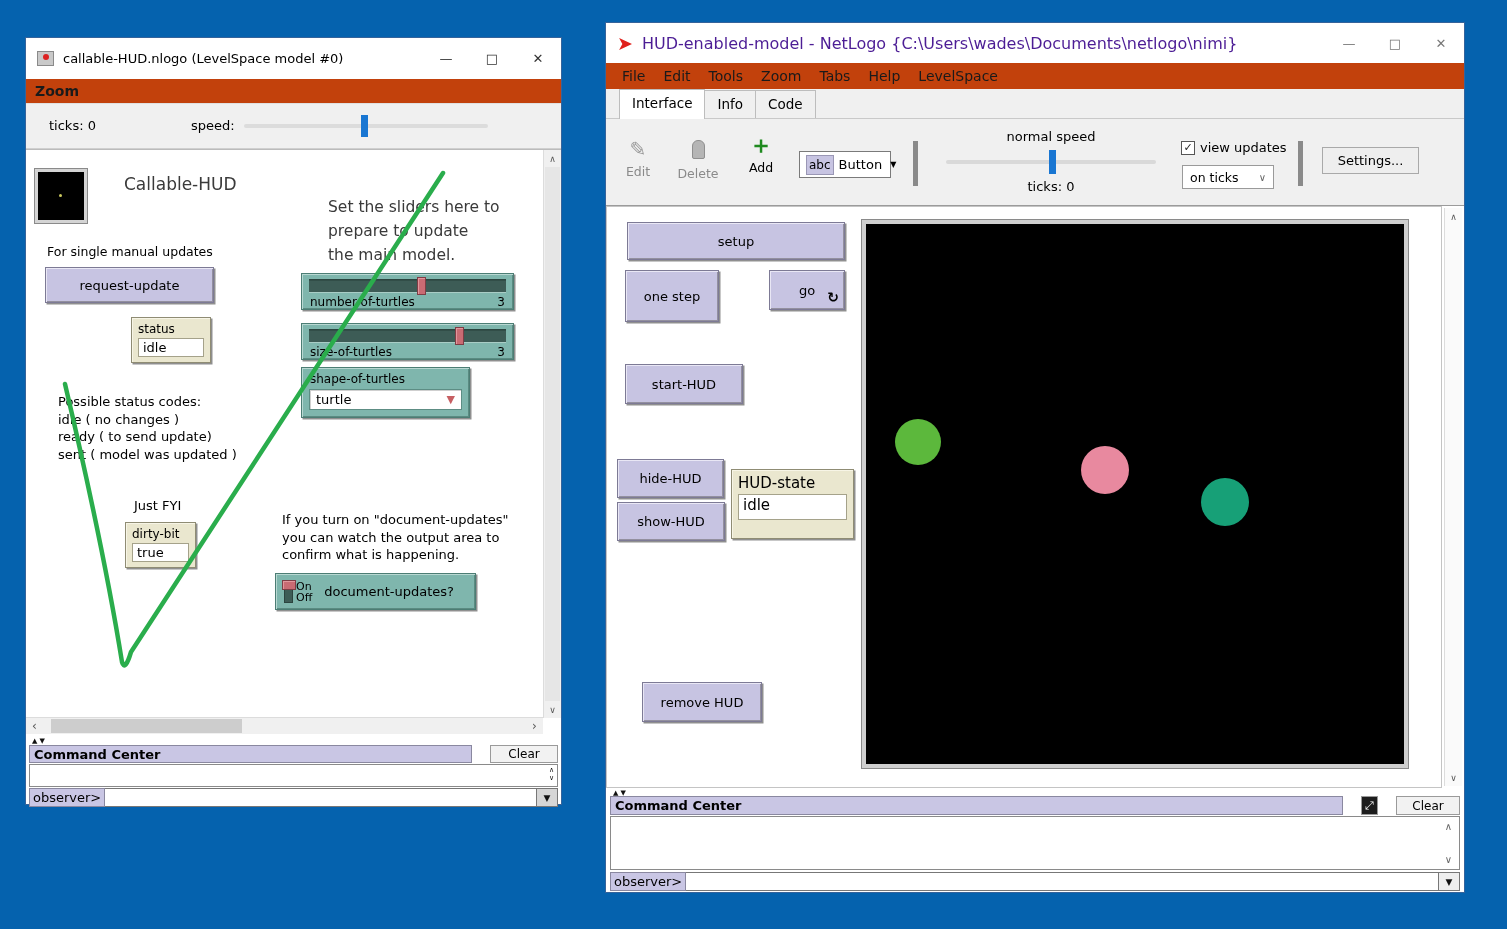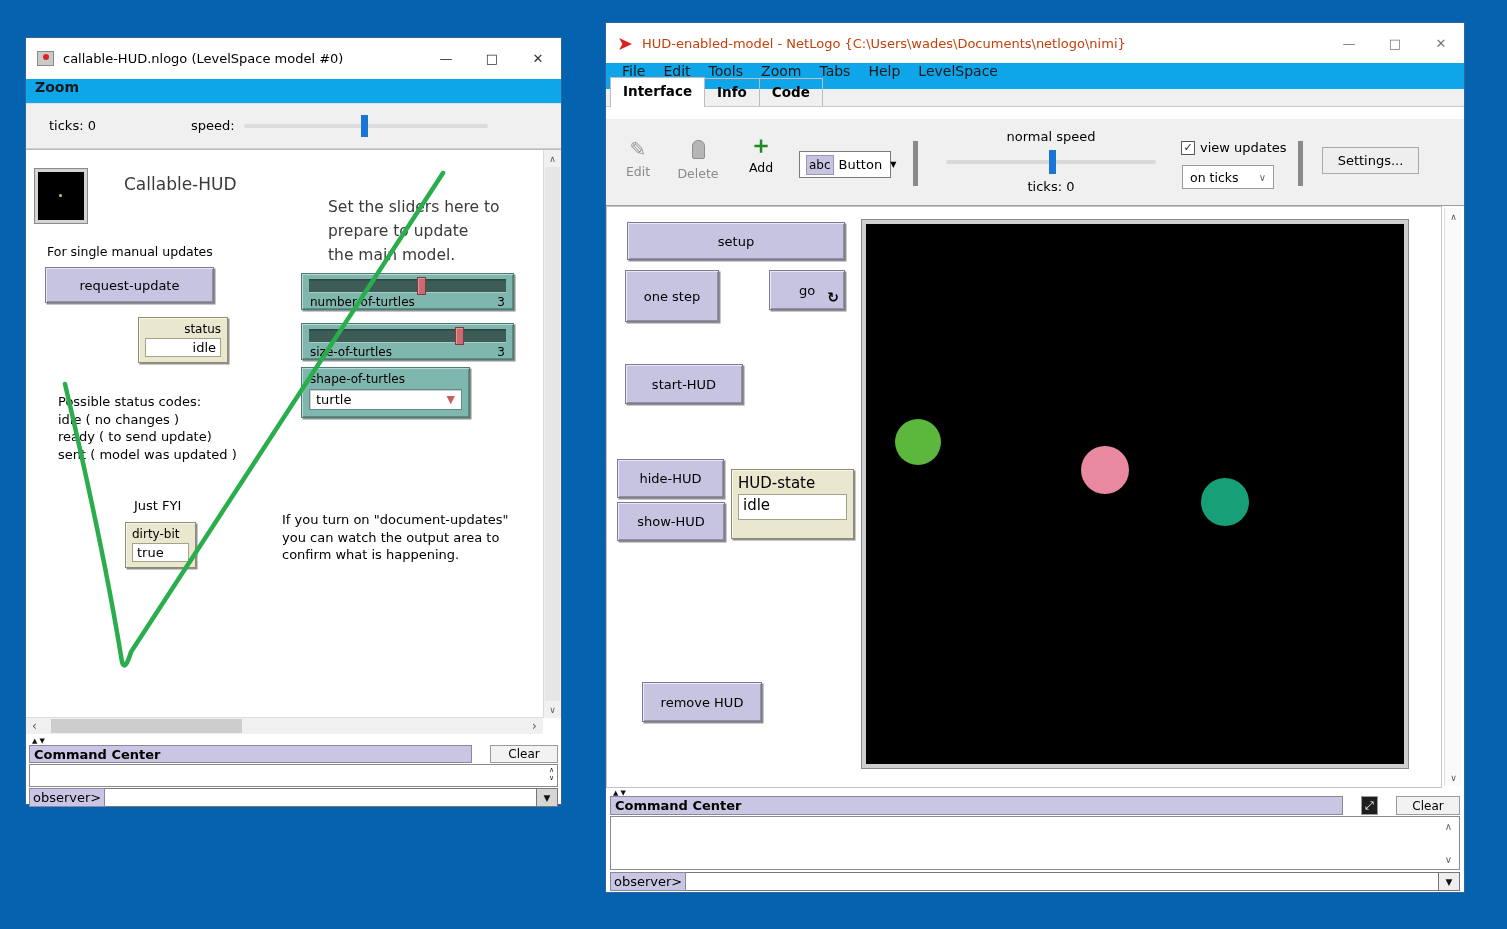--- a/index.html
+++ b/index.html
@@ -57,21 +57,21 @@
   .cc-out { position:absolute; background:#fff; border:1px solid #8a8a8a; }
   .cc-obs { position:absolute; display:flex; align-items:stretch; }
   .obs-label { background:#c9c6e4; border:1px solid #8a88a0; font-size:13px; padding:0 3px; display:flex; align-items:center; color:#000; }
   .obs-input { flex:1; border:1px solid #777; border-left:none; font-size:13px; padding:0 3px;
     font-family:"DejaVu Sans","Liberation Sans",sans-serif; }
   .obs-dd { width:21px; background:#d6d6d6; border:1px solid #777; border-left:none; display:flex;
     align-items:center; justify-content:center; font-size:9px; color:#111; }
   .mini-tris { position:absolute; font-size:7px; color:#111; letter-spacing:2px; }
 
   
-  .menubar { position:absolute; display:flex; background:#0ea5e9; font-size:14px; color:#1a1a1a; }
+  .menubar { position:absolute; display:flex; align-items:center; background:#c2410c; font-size:14px; color:#1a1a1a; }
   .menu-item { padding:0 9px; }
   .tabrow { position:absolute; background:#f0f0f0; border-bottom:1px solid #c9c9c9; display:flex; align-items:flex-end; }
   .tab { font-size:13.5px; padding:5px 12px 6px 12px; border:1px solid #bdbdbd; border-bottom:none; color:#000; margin-right:-1px; }
   .tab.active { background:#fff; position:relative; top:1px; padding-bottom:8px; }
   .toolbar2 { position:absolute; background:#f0f0f0; border-bottom:1px solid #9b9b9b; }
   .tool { position:absolute; width:44px; text-align:center; }
   .tool .tlabel { font-size:12.5px; color:#8a8a8a; margin-top:3px; }
   .tool .ticon { font-size:20px; color:#9a9a9a; height:24px; line-height:24px; }
   .widget-select { position:absolute; background:#fff; border:1px solid #7a7a7a; display:flex; align-items:center; padding:0 6px; }
   .abc-chip { background:#c7c4e2; border:1px solid #9a97b5; font-size:12px; padding:2px 2px; margin-right:5px; color:#000; }
@@ -115,21 +115,21 @@
       <span style="position:absolute; left:9px; top:19px; width:52px; height:54px; background:#000; border:3px solid #d4d4d4; outline:1px solid #8a8a8a;">
         <span style="position:absolute; left:21px; top:22px; width:3px; height:3px; background:#cbc95f; border-radius:50%;"></span>
       </span>
       <span class="note" style="left:98px; top:24px; font-size:17px; color:#3a3a3a;">Callable-HUD</span>
 
       <span class="note" style="left:21px; top:94px; font-size:12.5px;">For single manual updates</span>
       <div class="nl-btn" style="left:19px; top:117px; width:169px; height:36px;">
         <span>request-update</span>
       </div>
 
-      <div class="nl-mon" style="left:112px; top:167px; width:90px;text-align:right;">
+      <div class="nl-mon" style="left:105px; top:167px; width:80px;">
         <div class="mon-label">status</div>
         <div class="mon-value">idle</div>
       </div>
 
       <div class="note" style="left:32px; top:243px; font-size:13px; line-height:17.5px;">
         <span class="para-line">Possible status codes:</span>
         <span class="para-line">idle  ( no changes )</span>
         <span class="para-line">ready ( to send update)</span>
         <span class="para-line">sent  ( model was updated )</span>
       </div>
@@ -173,20 +173,32 @@
           <span class="ch-tri">▼</span>
         </div>
       </div>
 
       <div class="note" style="left:256px; top:361px; font-size:13px; line-height:17.5px;">
         <span class="para-line">If you turn on "document-updates"</span>
         <span class="para-line">you can watch the output area to</span>
         <span class="para-line">confirm what is happening.</span>
       </div>
 
+      <div class="nl-teal" style="left:249px; top:423px; width:201px; height:37px;">
+        <div class="sw-wrap">
+          <span class="sw-track">
+              <span class="sw-knob"></span>
+            </span>
+          <span class="sw-onoff">
+            <span class="para-line">On</span>
+            <span class="para-line">Off</span>
+          </span>
+          <span class="sw-label">document-updates?</span>
+        </div>
+      </div>
 
       <svg width="517" height="568" viewBox="0 0 517 568" style="position:absolute; left:0; top:0; pointer-events:none;">
         <path d="M 39 234 Q 78 400 96 512 Q 99 522 105 502 L 417 23" fill="none" stroke="#2aad4c" stroke-width="4.5" stroke-linecap="round" stroke-linejoin="round"></path>
       </svg>
     </div>
 
     <div class="vscroll" style="right:0; top:0; width:18px; height:568px;">
       <div class="sb-btn" style="height:17px;">∧</div>
       <div class="sb-thumb" style="position:absolute; top:17px; bottom:17px; left:1px; right:1px; background:#e6e6e6;"></div>
       <div class="sb-btn" style="position:absolute; bottom:0; width:100%; height:17px;">∨</div>
@@ -209,37 +221,37 @@
   <div class="cc-obs" style="left:3px; right:3px; top:750px; height:19px;">
     <span class="obs-label">observer&gt;</span>
     <input class="obs-input" value="" style="">
     <span class="obs-dd">▼</span>
   </div>
 </div>
 
 <div class="window" style="left:605px; top:22px; width:860px; height:871px;">
   <div class="titlebar" style="height:40px;">
     <span class="tb-icon" style="color:#e0201c; font-size:19px; line-height:19px;">➤</span>
-    <span class="tb-text" style="color:#c2410c; font-size:13px;">HUD-enabled-model - NetLogo {C:\Users\wades\Documents\netlogo\nimi}</span>
+    <span class="tb-text" style="color:#4c1d95; font-size:16px;">HUD-enabled-model - NetLogo {C:\Users\wades\Documents\netlogo\nimi}</span>
     <span class="win-controls">
       <span class="win-btn" style="color:#777;">—</span>
       <span class="win-btn" style="color:#777;">□</span>
       <span class="win-btn" style="color:#777;">✕</span>
     </span>
   </div>
   <div class="menubar" style="left:0; top:40px; right:0; height:26px; padding-left:7px;">
     <span class="menu-item">File</span>
     <span class="menu-item">Edit</span>
     <span class="menu-item">Tools</span>
     <span class="menu-item">Zoom</span>
     <span class="menu-item">Tabs</span>
     <span class="menu-item">Help</span>
     <span class="menu-item">LevelSpace</span>
   </div>
-  <div class="tabrow" style="left:0; top:66px; right:0; height:18px; padding-left:4px;font-weight:bold;">
+  <div class="tabrow" style="left:0; top:66px; right:0; height:30px; padding-left:13px;">
     <span class="tab active">Interface</span>
     <span class="tab">Info</span>
     <span class="tab">Code</span>
   </div>
 
   <div class="toolbar2" style="left:0; top:96px; right:0; height:87px;">
     <span class="tool" style="left:10px; top:18px;">
       <span class="ticon">✎</span>
       <div class="tlabel">Edit</div>
     </span>

